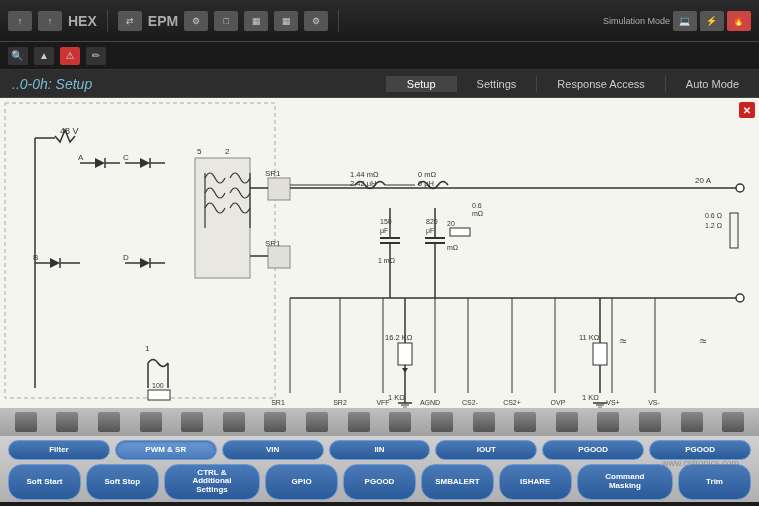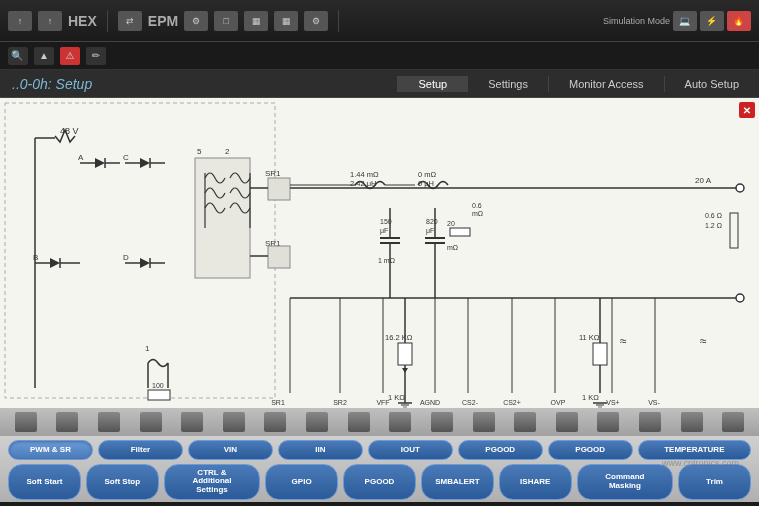--- a/index.html
+++ b/index.html
@@ -292,22 +292,22 @@
   <div class="toolbar2-icon">▲</div>
   <div class="toolbar2-icon" style="background:#cc3333;">⚠</div>
   <div class="toolbar2-icon">✏</div>
 </div>
 
 <div id="navbar">
   <span class="nav-breadcrumb">..0-0h:  Setup</span>
   <div class="nav-items">
     <div class="nav-item first">Setup</div>
     <div class="nav-item">Settings</div>
-    <div class="nav-item">Monitor Access</div>
-    <div class="nav-item">Auto Setup</div>
+    <div class="nav-item">Response Access</div>
+    <div class="nav-item">Auto Mode</div>
   </div>
 </div>
 
 <div id="schematic">
   <div class="close-btn">✕</div>
 
   <div class="input-block">Input</div>
 
   <div class="icoupler-block">iCoupler /<br>Drive Transformer<br>&amp; Drivers</div>
 
@@ -496,28 +496,27 @@
   <div class="term-connector" style="width:22px;height:20px;background:linear-gradient(to bottom,#888,#555);border-radius:2px;"></div>
   <div class="term-connector" style="width:22px;height:20px;background:linear-gradient(to bottom,#888,#555);border-radius:2px;"></div>
   <div class="term-connector" style="width:22px;height:20px;background:linear-gradient(to bottom,#888,#555);border-radius:2px;"></div>
   <div class="term-connector" style="width:22px;height:20px;background:linear-gradient(to bottom,#888,#555);border-radius:2px;"></div>
   <div class="term-connector" style="width:22px;height:20px;background:linear-gradient(to bottom,#888,#555);border-radius:2px;"></div>
   <div class="term-connector" style="width:22px;height:20px;background:linear-gradient(to bottom,#888,#555);border-radius:2px;"></div>
 </div>
 
 <div id="bottom-buttons">
   <div class="btn-row">
+    <button class="func-btn">Filter</button>
     <button class="func-btn active">PWM &amp; SR</button>
-    <button class="func-btn">Filter</button>
     <button class="func-btn">VIN</button>
     <button class="func-btn">IIN</button>
     <button class="func-btn">IOUT</button>
     <button class="func-btn">PGOOD</button>
     <button class="func-btn">PGOOD</button>
-    <button class="func-btn func-btn-wide">TEMPERATURE</button>
   </div>
   <div class="btn-row">
     <button class="func-btn">Soft Start</button>
     <button class="func-btn">Soft Stop</button>
     <button class="func-btn func-btn-wide" style="line-height:1.1;">CTRL &amp;<br>Additional<br>Settings</button>
     <button class="func-btn">GPIO</button>
     <button class="func-btn">PGOOD</button>
     <button class="func-btn">SMBALERT</button>
     <button class="func-btn">ISHARE</button>
     <button class="func-btn func-btn-wide" style="line-height:1.1;">Command<br>Masking</button>

